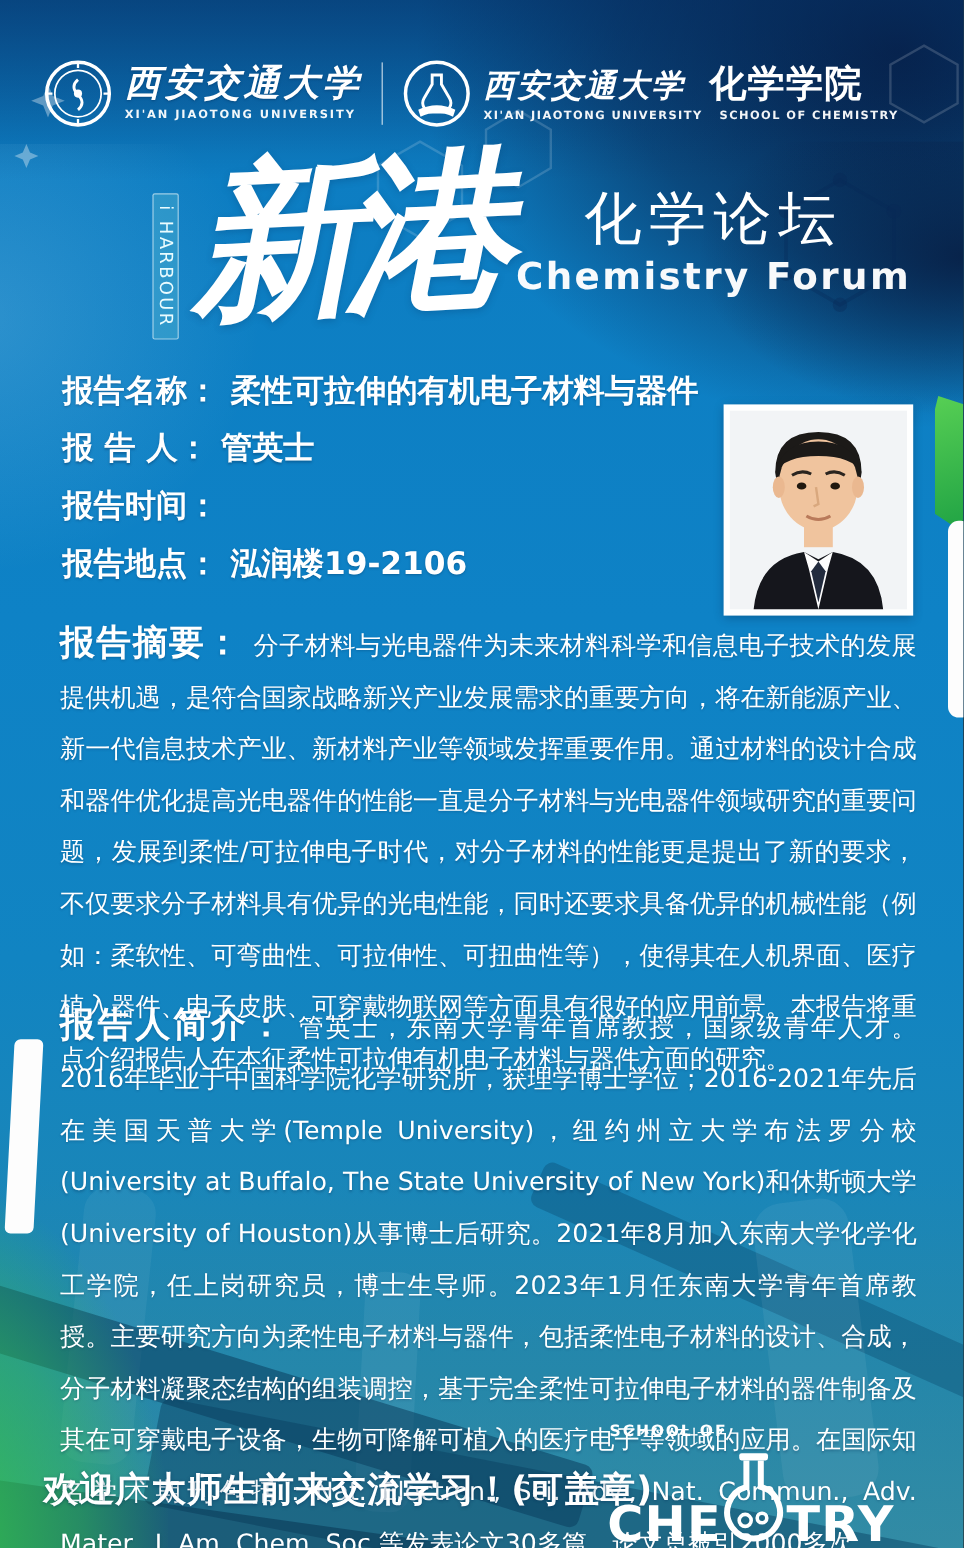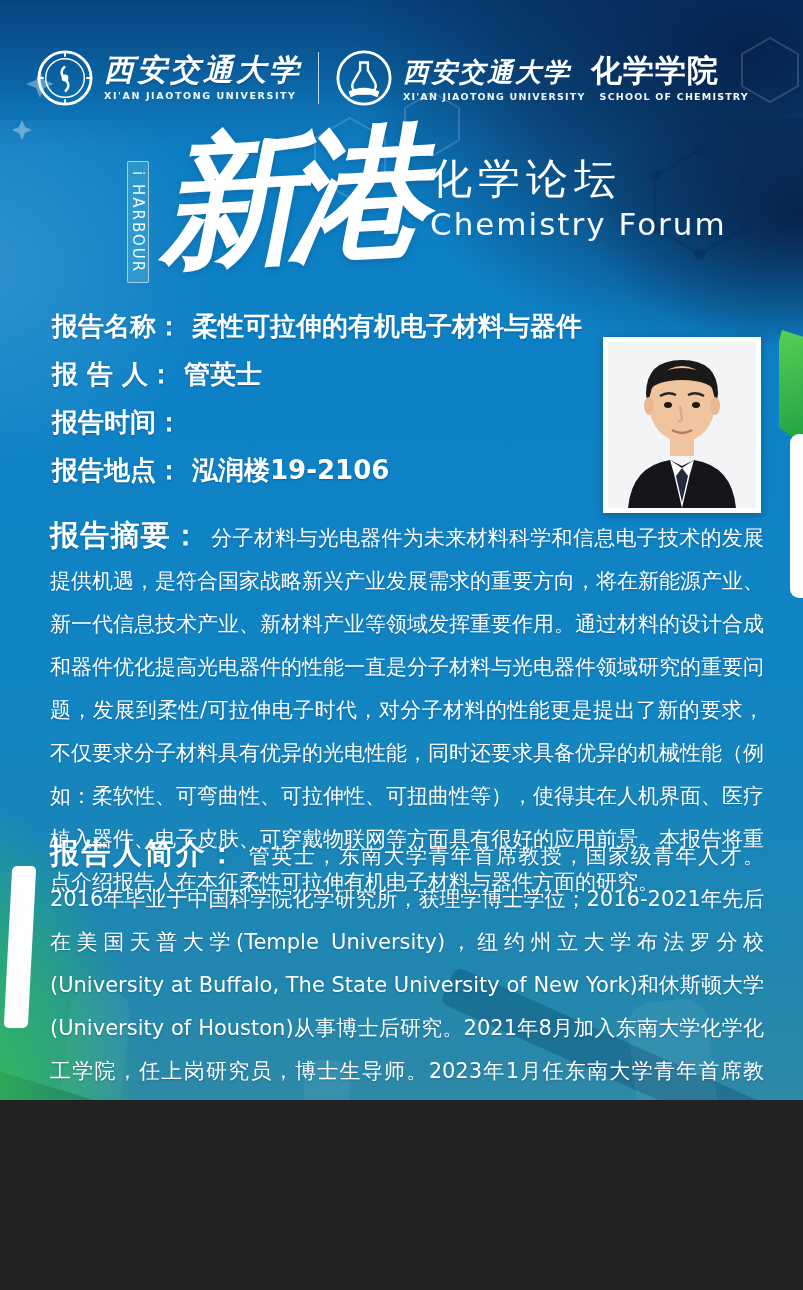--- a/index.html
+++ b/index.html
@@ -1,20 +1,20 @@
 <!DOCTYPE html>
 <html><head>
 <meta charset="utf-8">
 <style>
   * { margin:0; padding:0; box-sizing:border-box; }
   html,body { background:#222; }
   body { font-family:"DejaVu Sans","Liberation Sans",sans-serif; }
 
   .poster{
-    position:relative; width:803px; height:1100px; margin:0 auto;
+    position:relative; width:803px; height:1290px; margin:0 auto;
     overflow:hidden; color:#fff;
     background:linear-gradient(180deg,#0a63a8 0%,#0d7dc2 10%,#0e82c6 40%,#1184c2 62%,#1a86b8 78%,#2287ae 90%,#2d8aa9 100%);
   }
 
   
   .bg-layer{ position:absolute; pointer-events:none; }
   .bg-top-shade{ left:0; top:0; width:803px; height:150px;
     background:linear-gradient(180deg,rgba(6,45,95,.55),rgba(6,45,95,0)); }
   .bg-topright{ right:0; top:0; width:460px; height:360px;
     background:radial-gradient(ellipse at 88% 12%,rgba(6,22,58,.92) 0%,rgba(8,30,70,.55) 40%,rgba(8,30,70,0) 70%); }
@@ -62,23 +62,23 @@
   
   .vbadge{ position:absolute; left:127px; top:161px; width:22px; height:122px;
     background:rgba(110,205,215,.28); border:1px solid rgba(255,255,255,.55); border-radius:2px;
     display:flex; align-items:center; justify-content:center;
     writing-mode:vertical-rl; font-size:15px; letter-spacing:2px; color:#eafcff; }
   .brand-zh{ position:absolute; left:158px; top:118px; width:290px;
     font-family:"DejaVu Serif","Liberation Serif",serif; font-style:italic; font-weight:bold;
     font-size:142px; line-height:1.1; letter-spacing:-14px; transform:rotate(-3deg);
     text-shadow:0 2px 6px rgba(0,50,100,.25); }
   .forum-col{ position:absolute; left:430px; top:156px; }
-  .forum-zh{ font-size:42px; font-weight:200; letter-spacing:6px; line-height:1.1;
-    font-family:"DejaVu Sans","Liberation Sans",sans-serif; }
-  .forum-en{ font-size:31px; font-weight:400; letter-spacing:2px; margin-top:4px; opacity:.97; }
+  .forum-zh{ font-size:48px; font-weight:200; letter-spacing:6px; line-height:1.1;
+    font-family:"DejaVu Sans","Liberation Sans",sans-serif;text-align:center; }
+  .forum-en{ font-size:31px; font-weight:700; letter-spacing:2px; margin-top:4px; opacity:.97; }
 
   
   .details{ position:absolute; left:52px; top:311px; width:560px; }
   .drow{ display:flex; font-size:26px; font-weight:bold; line-height:30px; margin-bottom:18px;
     text-shadow:0 1px 2px rgba(0,40,80,.35); white-space:nowrap; }
   .dlabel{ flex:0 0 auto; }
   .dvalue{ margin-left:10px; }
 
   .photo-frame{ position:absolute; left:603px; top:337px; width:158px; height:176px;
     background:#fff; padding:5px; box-shadow:0 2px 8px rgba(0,30,60,.35); }

